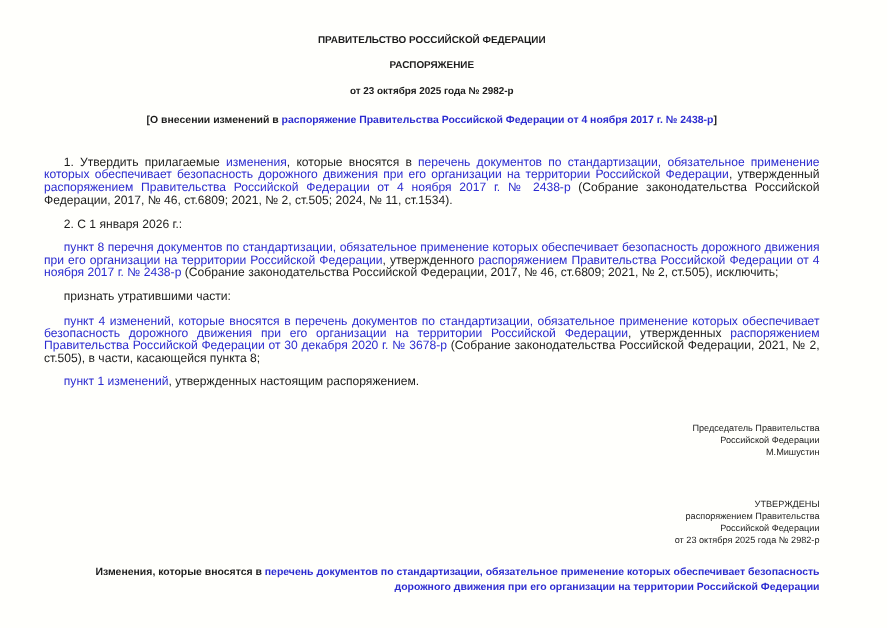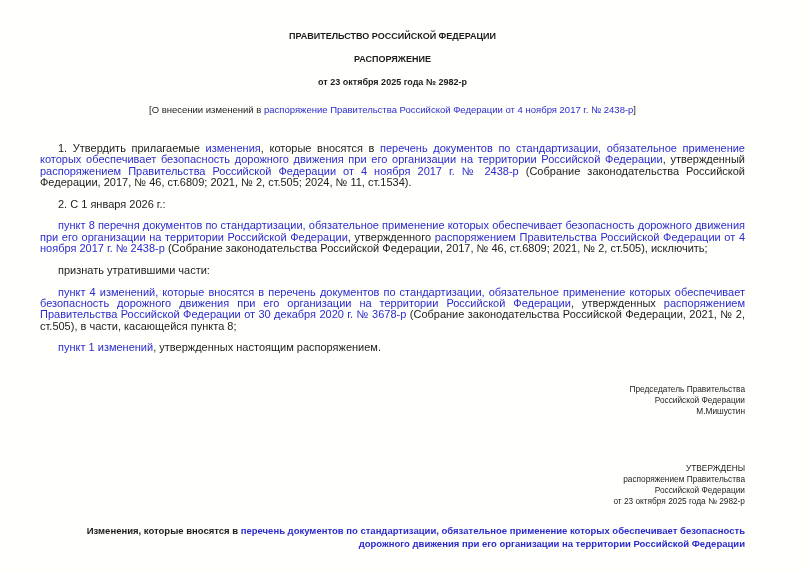--- a/index.html
+++ b/index.html
@@ -4,26 +4,26 @@
 <style>
   html,body{margin:0;padding:0;background:#ffffff;}
   .page{
     width:807px;height:571px;box-sizing:border-box;
     background:#fffffc;color:#1c1c1c;
     font-family:"Liberation Sans", sans-serif;
     padding:31px 62px 0 40px;overflow:hidden;position:relative;
   }
   .h-org,.h-type,.h-date{text-align:center;font-weight:bold;font-size:9px;line-height:11px;margin:0 0 12px;}
   .h-date{margin-bottom:16px;}
-  .h-subject{text-align:center;font-weight:normal;font-size:9.5px;line-height:12px;margin:0 0 27px;}
+  .h-subject{text-align:center;font-weight:bold;font-size:9.5px;line-height:12px;margin:0 0 27px;}
   .doc-body{font-size:11px;line-height:11.3px;text-align:justify;}
   .para{margin:0 0 10.5px;text-indent:18px;}
   .lnk{color:#2b2bd0;text-decoration:none;cursor:pointer;}
   .sig{ text-align:right;font-size:8.3px;line-height:11.3px;margin-top:30px;}
-  .approval{text-align:right;font-size:8.3px;line-height:11.3px;margin-top:45px;}
+  .approval{text-align:right;font-size:8.3px;line-height:11.3px;margin-top:35px;}
   .annex-heading{text-align:right;font-weight:bold;font-size:9.5px;line-height:13px;margin-top:16px;}
 </style>
 </head>
 <body>
 
 <div class="page">
 
   <div class="h-org">ПРАВИТЕЛЬСТВО РОССИЙСКОЙ ФЕДЕРАЦИИ</div>
   <div class="h-type">РАСПОРЯЖЕНИЕ</div>
   <div class="h-date">от 23 октября 2025 года № 2982-р</div>

